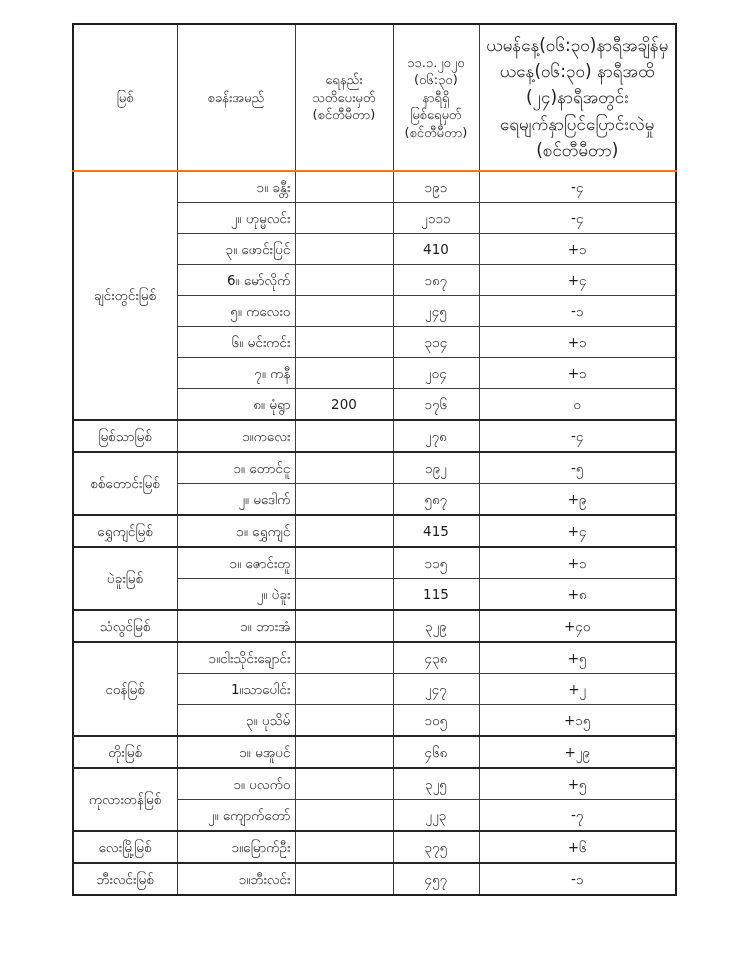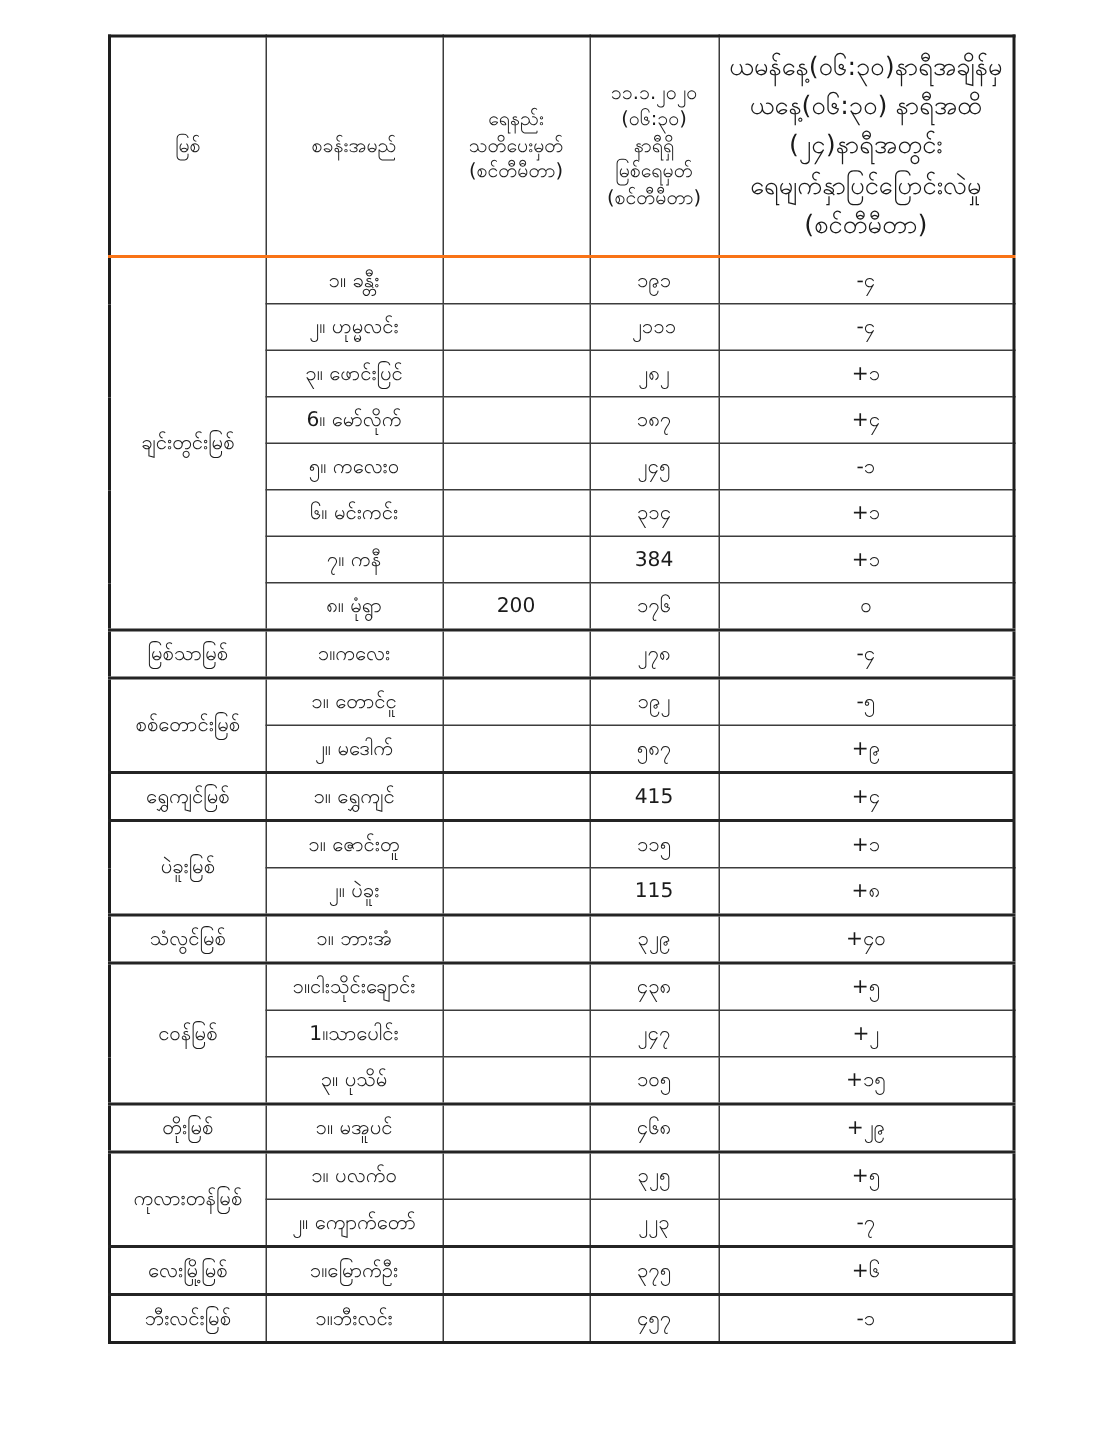--- a/index.html
+++ b/index.html
@@ -49,21 +49,21 @@
   }
   .wl-table tbody tr.group-start td {
     border-top: 2px solid #242424;
   }
   .river-cell {
     text-align: center;
     padding-left: 5px;
     font-size: 13.5px;
   }
   .station-cell {
-    text-align: center;
+    text-align: right;
     padding-left: 8px;
   }
   .num-cell {
     text-align: center;
   }
 </style>
 </head>
 <body>
 
 <div class="sheet">
@@ -104,21 +104,21 @@
         </tr>
         <tr>
           <td class="station-cell">၂။ ဟုမ္မလင်း</td>
           <td class="num-cell"></td>
           <td class="num-cell">၂၁၁၁</td>
           <td class="num-cell">-၄</td>
         </tr>
         <tr>
           <td class="station-cell">၃။ ဖောင်းပြင်</td>
           <td class="num-cell"></td>
-          <td class="num-cell">၂၈၂</td>
+          <td class="num-cell">410</td>
           <td class="num-cell">+၁</td>
         </tr>
         <tr>
           <td class="station-cell">6။ မော်လိုက်</td>
           <td class="num-cell"></td>
           <td class="num-cell">၁၈၇</td>
           <td class="num-cell">+၄</td>
         </tr>
         <tr>
           <td class="station-cell">၅။ ကလေးဝ</td>
@@ -128,21 +128,21 @@
         </tr>
         <tr>
           <td class="station-cell">၆။ မင်းကင်း</td>
           <td class="num-cell"></td>
           <td class="num-cell">၃၁၄</td>
           <td class="num-cell">+၁</td>
         </tr>
         <tr>
           <td class="station-cell">၇။ ကနီ</td>
           <td class="num-cell"></td>
-          <td class="num-cell">384</td>
+          <td class="num-cell">၂၀၄</td>
           <td class="num-cell">+၁</td>
         </tr>
         <tr>
           <td class="station-cell">၈။ မုံရွာ</td>
           <td class="num-cell">200</td>
           <td class="num-cell">၁၇၆</td>
           <td class="num-cell">၀</td>
         </tr>
         <tr class="group-start">
           <td class="river-cell">မြစ်သာမြစ်</td>

